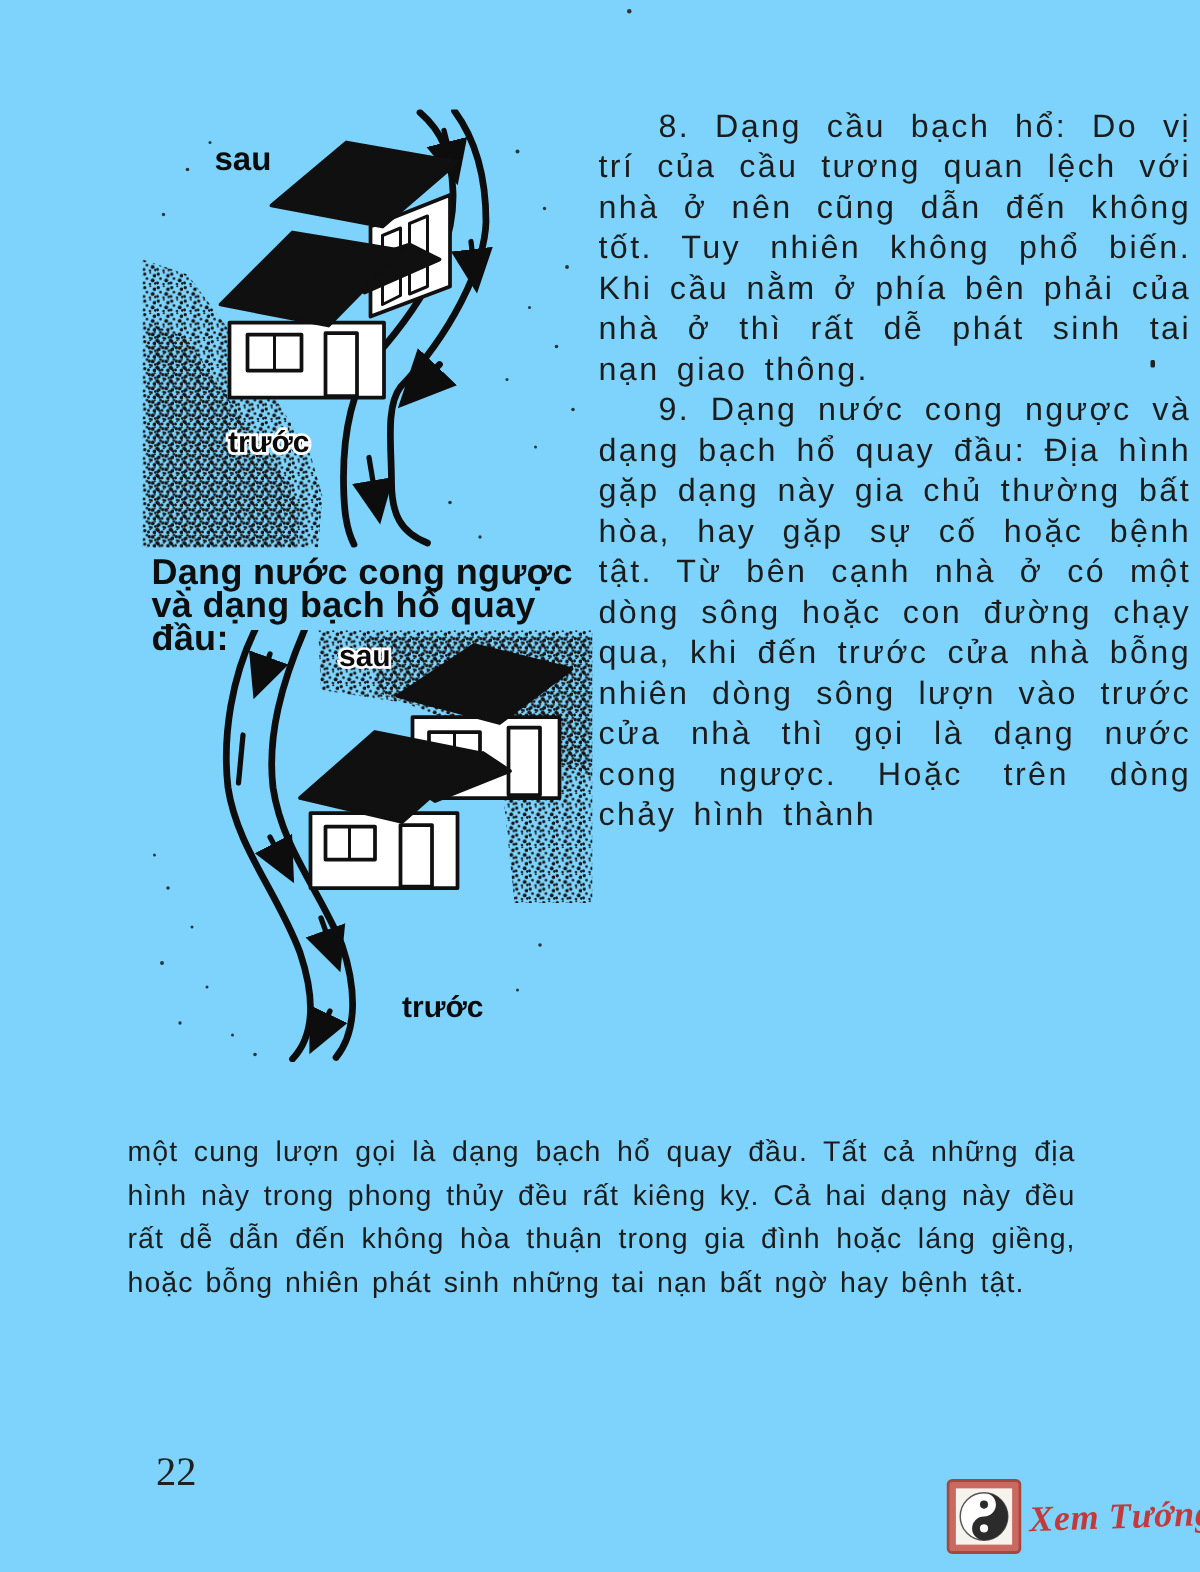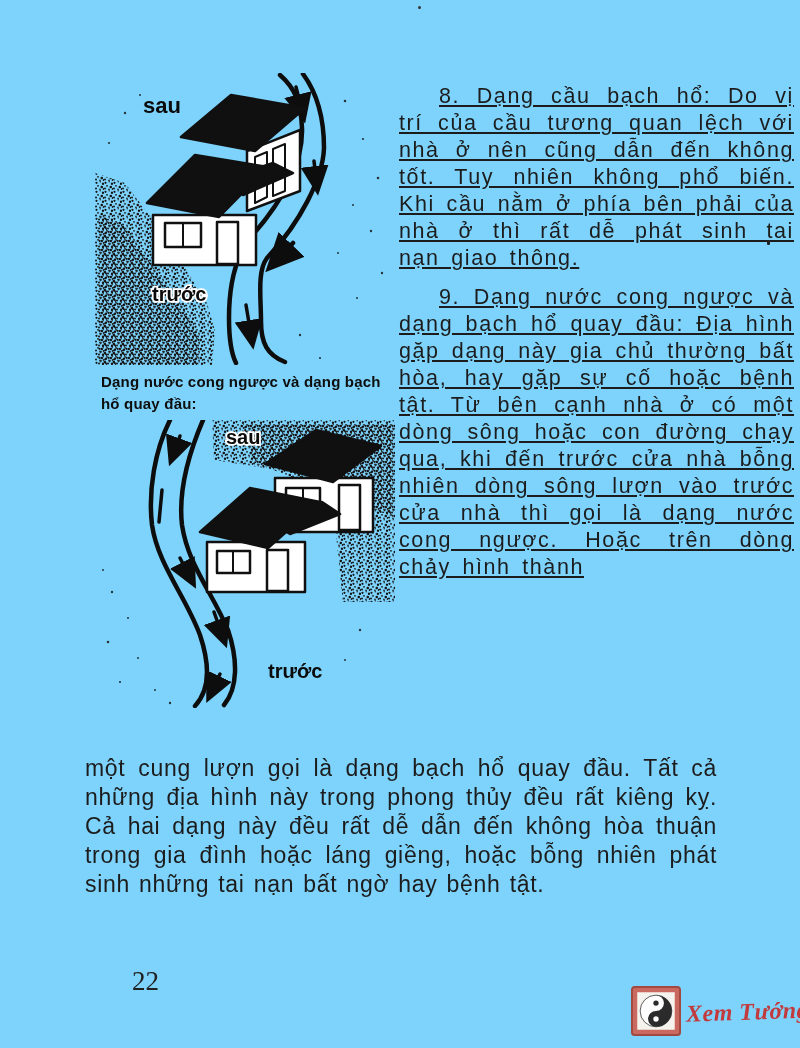--- a/index.html
+++ b/index.html
@@ -8,35 +8,35 @@
     background:#7dd3fc;color:#1c1c1c;
     font-family:"Liberation Sans",sans-serif;overflow:hidden;
   }
   
   .right-col{
     position:absolute;left:399px;top:71px;width:395px;
     text-align:justify;font-size:21.5px;line-height:27px;
     letter-spacing:1.6px;word-spacing:4px;
   }
   .right-col p{margin:0;}
-  .right-col p.indent{text-indent:40px;margin-top:12px;text-decoration:underline;}
+  .right-col p.indent{text-indent:40px;}
   .bottom-para{
     position:absolute;left:85px;top:754px;width:632px;
-    text-align:justify;font-size:23px;line-height:29px;
+    text-align:justify;font-size:19px;line-height:29px;
     letter-spacing:0.7px;word-spacing:2px;
   }
   .fig-caption{
-    position:absolute;font-weight:bold;font-size:15px;line-height:22px;
+    position:absolute;font-weight:bold;font-size:24px;line-height:22px;
     color:#0e0e0e;letter-spacing:0.2px;
   }
   .cap1{left:101px;top:371px;width:290px;}
   .cap2{left:104px;top:712px;width:300px;}
   .page-number{
     position:absolute;left:104px;top:966px;
-    font-family:"Liberation Serif",serif;font-size:27px;color:#202020;margin-left:28px;
+    font-family:"Liberation Serif",serif;font-size:27px;color:#202020;
   }
   
   .watermark{position:absolute;left:631px;top:986px;display:flex;align-items:center;gap:5px;}
   .wm-text{
     font-family:"Liberation Serif",serif;font-style:italic;font-weight:bold;
     font-size:24px;color:#c23a3c;transform:rotate(-2deg);white-space:nowrap;
     letter-spacing:0.5px;
   }
   
   .fig{position:absolute;}

